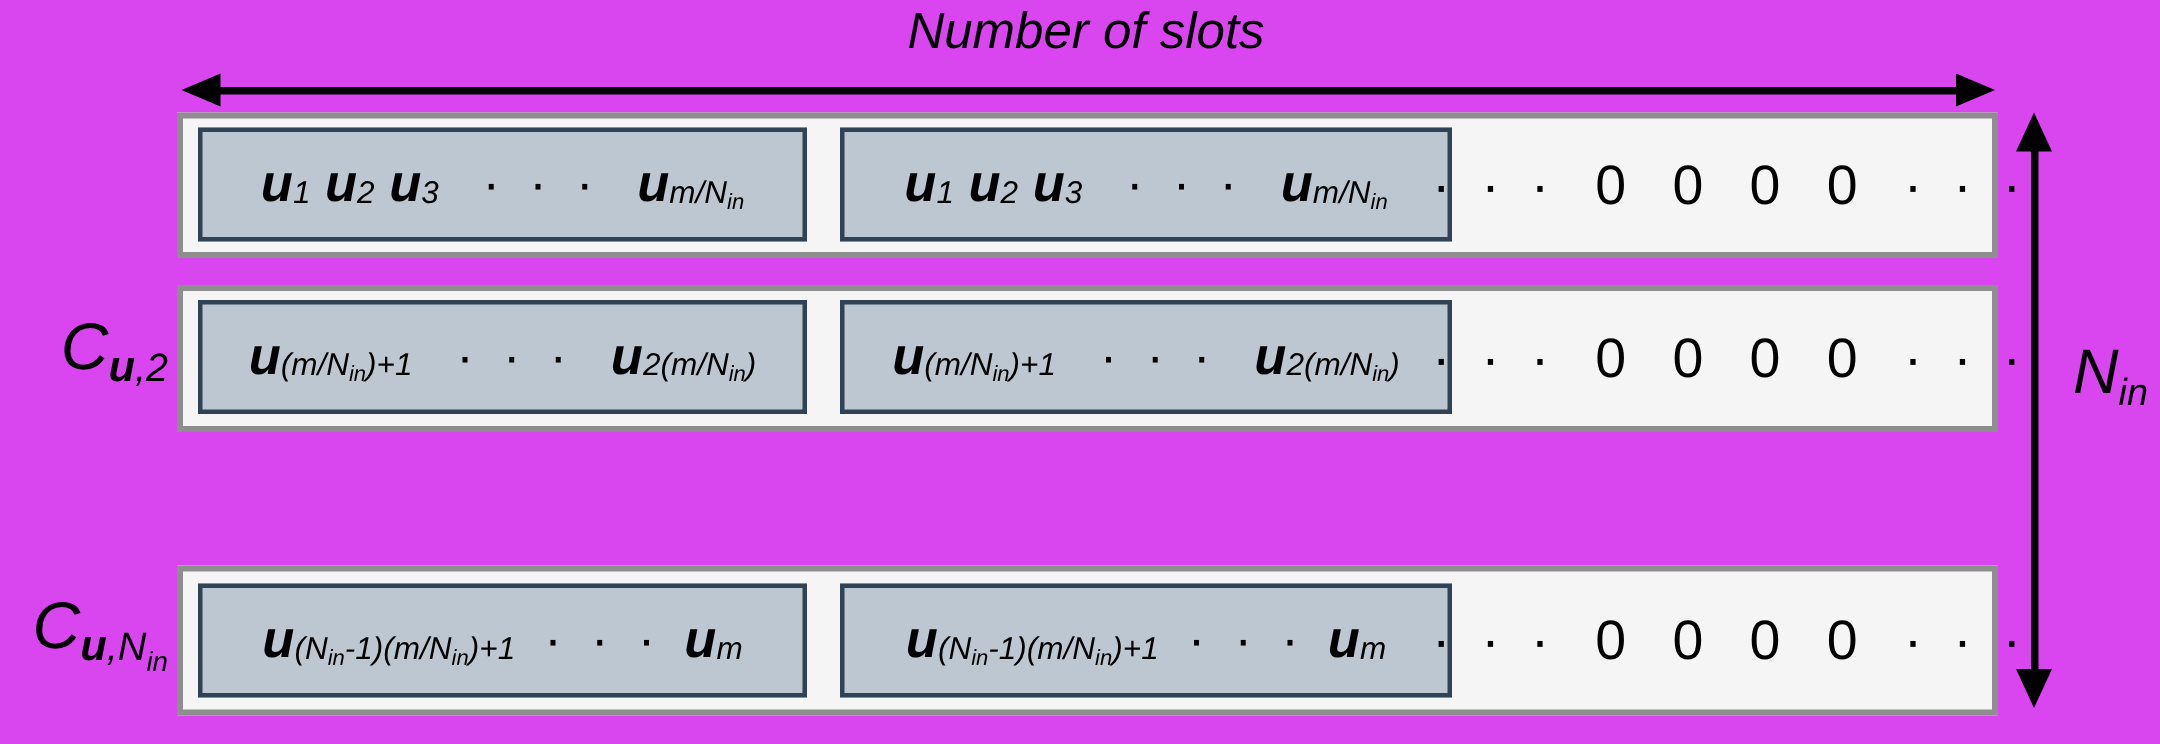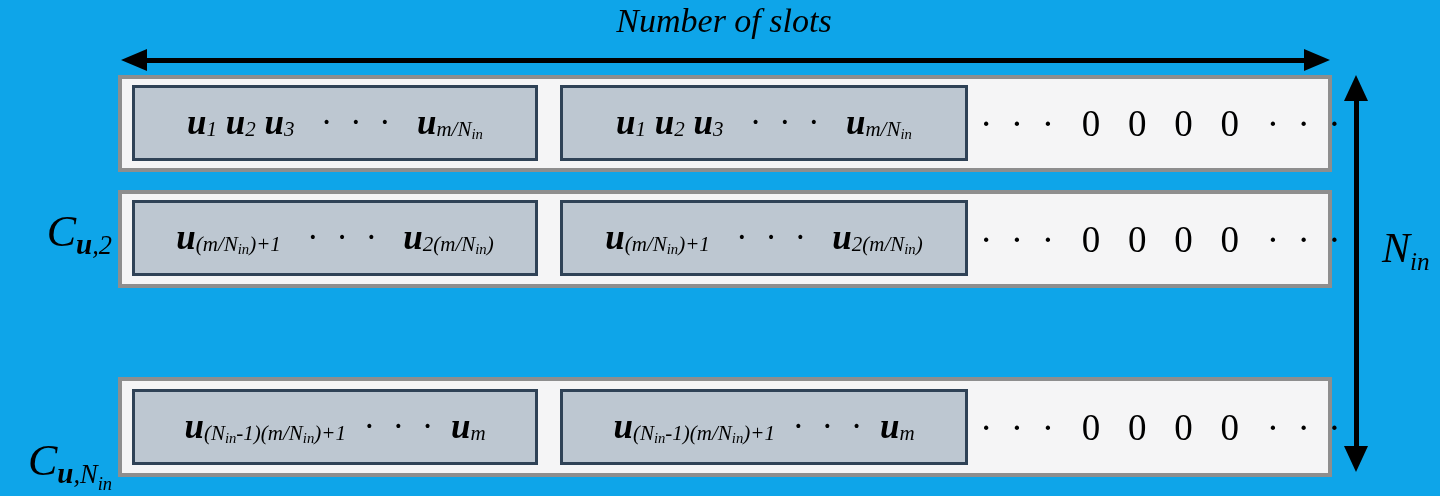--- a/index.html
+++ b/index.html
@@ -1,18 +1,18 @@
 <!DOCTYPE html>
 <html><head>
 <meta charset="utf-8">
 <style>
   html,body{margin:0;padding:0;background:#ffffff;}
   .canvas{
-    position:relative;width:1440px;height:496px;background:#0ea5e9;overflow:hidden;
-    font-family:Liberation Serif, serif;color:#000;
+    position:relative;width:1440px;height:496px;background:#d946ef;overflow:hidden;
+    font-family:Liberation Sans, sans-serif;color:#000;
   }
   
   .title{
     position:absolute;left:118px;top:1px;width:1212px;text-align:center;
     font-style:italic;font-size:34px;line-height:40px;white-space:pre;
   }
   
   .h-arrow{position:absolute;left:121px;top:48px;width:1209px;height:24px;}
   .h-arrow .line{position:absolute;left:16px;right:16px;top:10px;height:5px;background:#000;}
   .h-arrow .head-left{position:absolute;left:0;top:1px;width:0;height:0;
@@ -26,21 +26,21 @@
     border-left:12px solid transparent;border-right:12px solid transparent;border-bottom:26px solid #000;}
   .v-arrow .head-down{position:absolute;bottom:0;left:1px;width:0;height:0;
     border-left:12px solid transparent;border-right:12px solid transparent;border-top:26px solid #000;}
   
   .row-label{
     position:absolute;left:0;width:112px;text-align:right;
     font-style:italic;font-size:44px;line-height:1.1;white-space:pre;
   }
   .row-label.r1{top:93px;}
   .row-label.r2{top:208px;}
-  .row-label.r3{top:394px;margin-top:43px;}
+  .row-label.r3{top:394px;}
   
   .outer-box{
     position:absolute;left:118px;width:1214px;box-sizing:border-box;
     border:4px solid #8e8e8e;background:#f5f5f6;
   }
   .outer-box.row1{top:75px;height:97px;}
   .outer-box.row2{top:190px;height:98px;}
   .outer-box.row3{top:377px;height:100px;}
   
   .slot-box{
@@ -48,21 +48,21 @@
     border:3px solid #2f4256;background:#bdc7d1;
     display:flex;align-items:center;justify-content:center;
     font-style:italic;font-size:35px;white-space:pre;overflow:hidden;
   }
   .outer-box.row3 .slot-box{top:8px;}
   .slot-box.pos1{left:10px;width:406px;}
   .slot-box.pos2{left:438px;width:408px;}
   
   .zeros{
     position:absolute;left:858px;right:6px;top:0;bottom:0;
-    display:flex;align-items:center;
+    display:flex;align-items:center;justify-content:center;
     font-style:normal;font-size:37px;white-space:pre;
   }
   
   .v-label{position:absolute;left:1382px;top:224px;font-style:italic;font-size:42px;white-space:pre;}
   
   .tok-b{font-style:italic;}
   .tok-ub{font-style:italic;font-weight:700;}
   .tok-r{font-style:normal;}
   .tok-s{font-style:italic;font-size:0.60em;position:relative;top:0.30em;}
   .tok-us{font-style:italic;font-weight:700;font-size:0.66em;position:relative;top:0.28em;}

